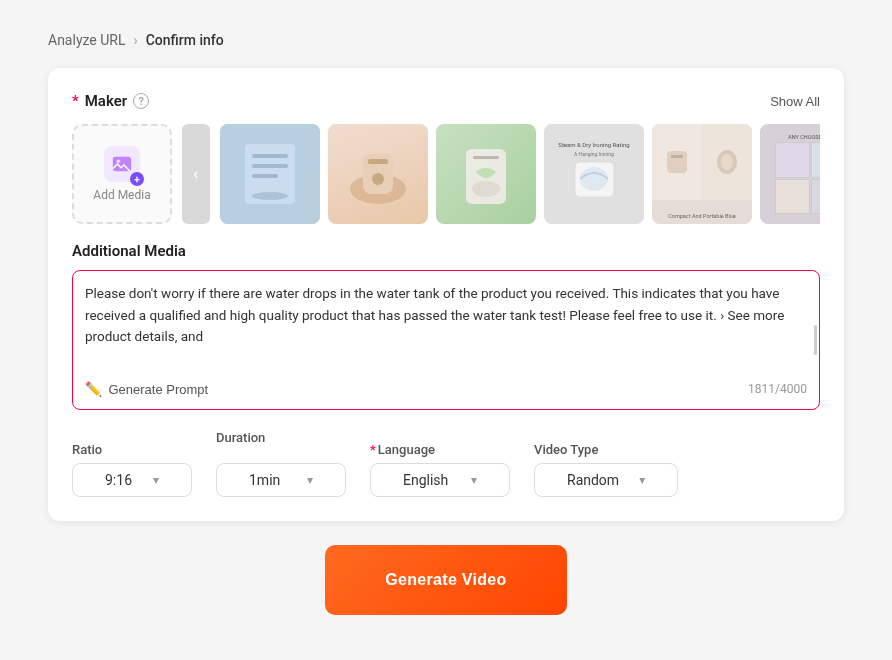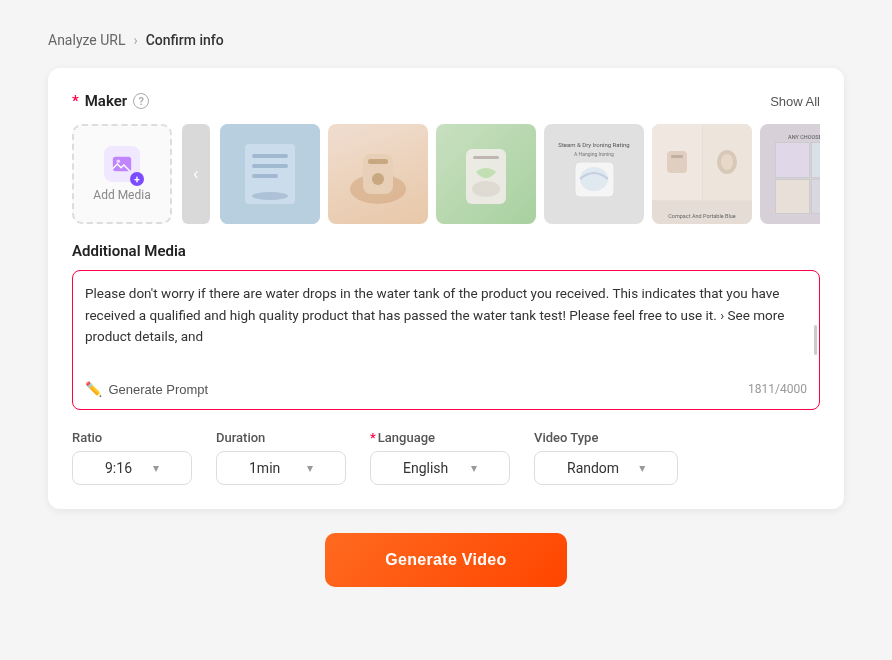--- a/index.html
+++ b/index.html
@@ -267,38 +267,38 @@
       border-radius: 8px;
       padding: 8px 32px;
       min-width: 140px;
       background: #fff;
       cursor: pointer;
       font-size: 14px;
       color: #333;
       gap: 20px;
     }
     .select-box.ratio { min-width: 120px; }
-    .select-box.duration { min-width: 130px; }
+    .select-box.duration { min-width: 130px; margin-top: 12px; }
     .select-box.language { min-width: 140px; }
     .select-box.video-type { min-width: 140px; }
     .chevron-down {
       font-size: 12px;
       color: #999;
     }
     .generate-video-section {
       display: flex;
       justify-content: center;
       margin-top: 24px;
     }
     .generate-video-btn {
       background: linear-gradient(135deg, #ff6a20, #ff4500);
       color: #fff;
       border: none;
       border-radius: 10px;
-      padding: 18px 60px;
+      padding: 26px 60px;
       font-size: 16px;
       font-weight: 600;
       cursor: pointer;
       letter-spacing: 0.3px;
     }
     .scrollbar-indicator {
       position: absolute;
       right: 2px;
       top: 50%;
       transform: translateY(-50%);

